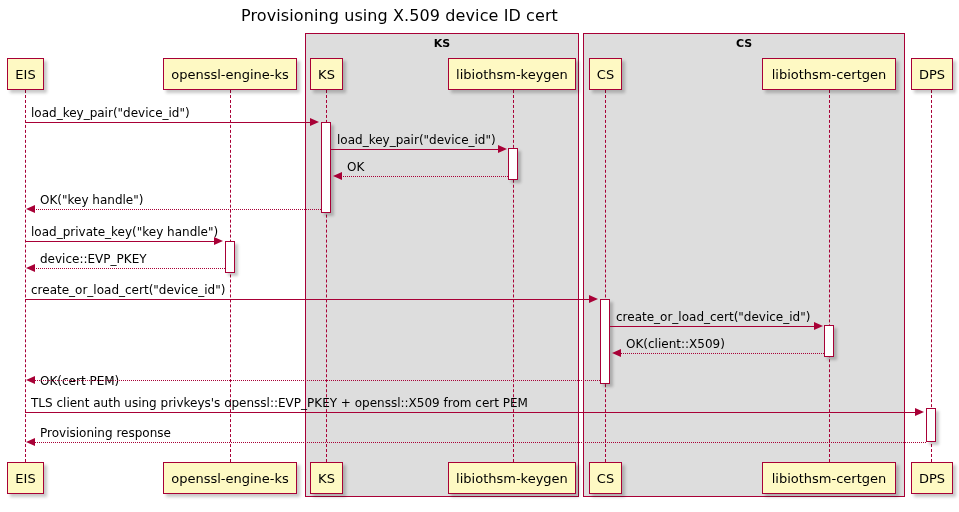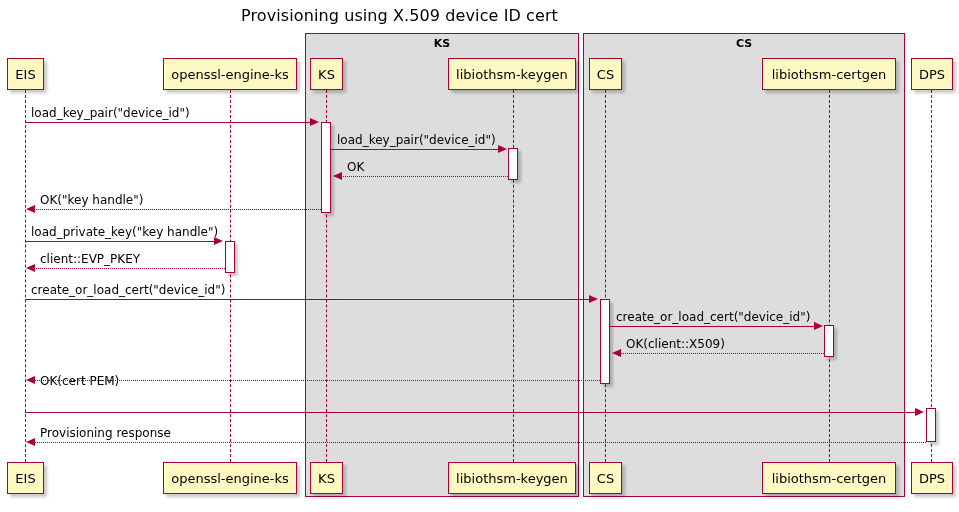--- a/index.html
+++ b/index.html
@@ -122,40 +122,41 @@
   <div class="arrowhead left" style="left:333px;top:171.5px;"></div>
 
   <div class="msgtext" style="left:40px;top:193px;">OK("key handle")</div>
   <div class="arrowline dotted" style="left:34px;top:209px;width:287px;"></div>
   <div class="arrowhead left" style="left:26px;top:204.5px;"></div>
 
   <div class="msgtext" style="left:31px;top:225px;">load_private_key("key handle")</div>
   <div class="arrowline solid" style="left:25px;top:241px;width:191px;"></div>
   <div class="arrowhead right" style="left:214px;top:236.5px;"></div>
 
-  <div class="msgtext" style="left:40px;top:252px;">client::EVP_PKEY</div>
+  <div class="msgtext" style="left:40px;top:252px;">device::EVP_PKEY</div>
   <div class="arrowline dotted" style="left:34px;top:268px;width:191px;"></div>
   <div class="arrowhead left" style="left:26px;top:263.5px;"></div>
 
   <div class="msgtext" style="left:31px;top:283px;">create_or_load_cert("device_id")</div>
   <div class="arrowline solid" style="left:25px;top:299px;width:566px;"></div>
   <div class="arrowhead right" style="left:589px;top:294.5px;"></div>
 
   <div class="msgtext" style="left:616px;top:310px;">create_or_load_cert("device_id")</div>
   <div class="arrowline solid" style="left:610px;top:326px;width:205px;"></div>
   <div class="arrowhead right" style="left:814px;top:321.5px;"></div>
 
   <div class="msgtext" style="left:626px;top:337px;">OK(client::X509)</div>
   <div class="arrowline dotted" style="left:620px;top:353px;width:204px;"></div>
   <div class="arrowhead left" style="left:612px;top:348.5px;"></div>
 
   <div class="msgtext" style="left:40px;top:364px;margin-top:10px;">OK(cert PEM)</div>
   <div class="arrowline dotted" style="left:34px;top:380px;width:566px;"></div>
   <div class="arrowhead left" style="left:26px;top:375.5px;"></div>
 
+  <div class="msgtext" style="left:31px;top:396px;">TLS client auth using privkeys's openssl::EVP_PKEY + openssl::X509 from cert PEM</div>
   <div class="arrowline solid" style="left:25px;top:412px;width:892px;"></div>
   <div class="arrowhead right" style="left:915px;top:407.5px;"></div>
 
   <div class="msgtext" style="left:40px;top:426px;">Provisioning response</div>
   <div class="arrowline dotted" style="left:34px;top:442px;width:892px;"></div>
   <div class="arrowhead left" style="left:26px;top:437.5px;"></div>
 
 </div>
 
 </body></html>

